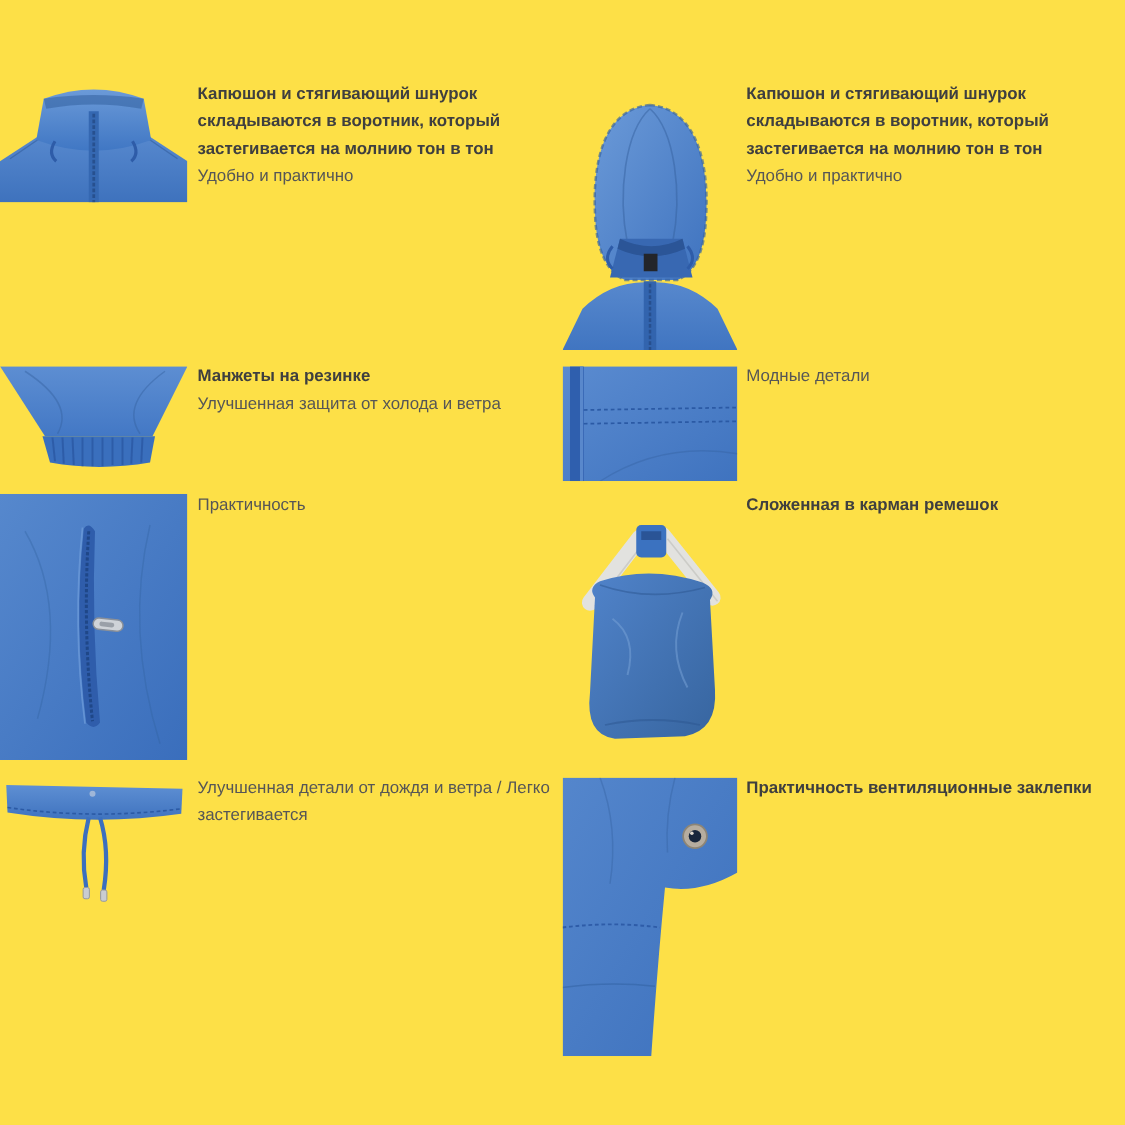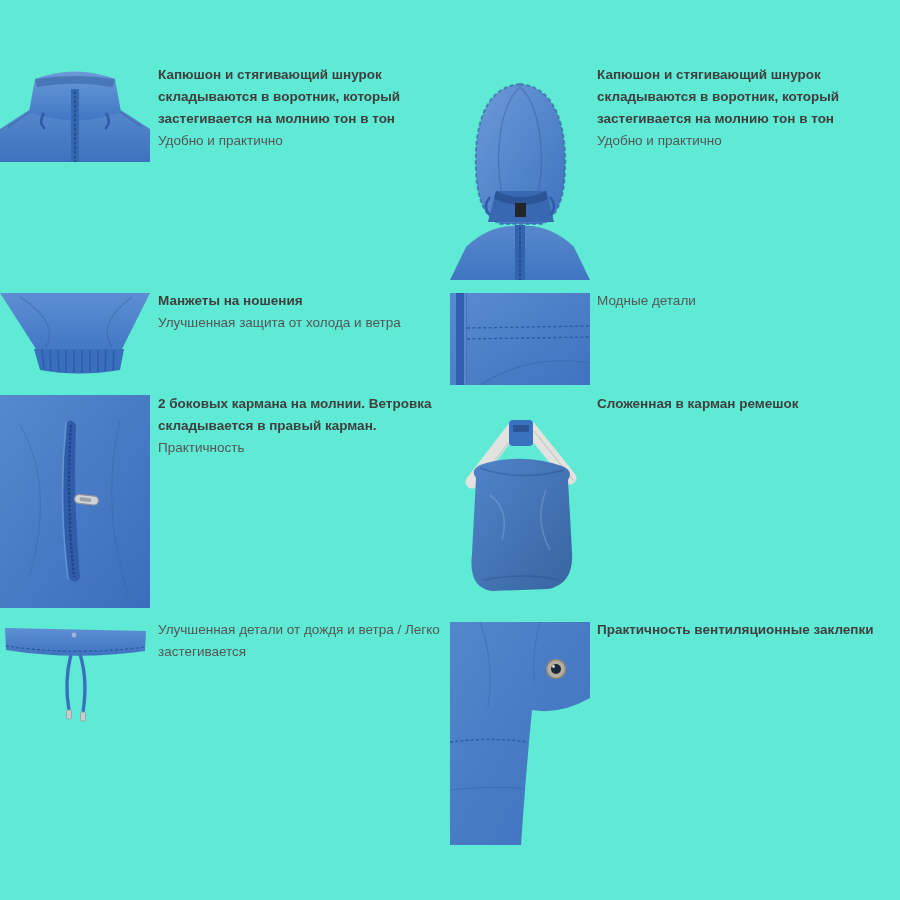--- a/index.html
+++ b/index.html
@@ -1,20 +1,20 @@
 <!DOCTYPE html>
 <html><head>
 <meta charset="utf-8">
 <style>
   * { margin:0; padding:0; box-sizing:border-box; }
   html,body { background:#ffffff; }
   body { font-family:"Liberation Sans", sans-serif; }
   .page {
     position:relative; width:900px; height:900px; margin:0 auto;
-    background:#5eead4; overflow:hidden;
+    background:#fde047; overflow:hidden;
   }
   .cell-img { position:absolute; overflow:hidden; }
   .cell-img svg { display:block; width:100%; height:100%; }
   .cell-txt { position:absolute; font-size:13.5px; line-height:22px; }
   .feat-title { font-weight:bold; color:#3f3f3f; }
   .feat-desc  { font-weight:normal; color:#565656; }
 
   
   .c1i { left:0;     width:150px; }
   .c1t { left:158px; width:306px; }
@@ -114,21 +114,21 @@
         <line x1="74" y1="57" x2="74" y2="80"></line>
           <line x1="82" y1="57" x2="82" y2="80"></line>
         <line x1="90" y1="57" x2="90" y2="79"></line>
           <line x1="98" y1="57" x2="98" y2="79"></line>
         <line x1="106" y1="57" x2="105" y2="78"></line>
           <line x1="114" y1="57" x2="113" y2="77"></line>
       </g>
     </svg>
   </div>
   <div class="cell-txt c1t r2t">
-    <div class="feat-title">Манжеты на ношения</div>
+    <div class="feat-title">Манжеты на резинке</div>
     <div class="feat-desc">Улучшенная защита от холода и ветра</div>
   </div>
 
   <div class="cell-img c2i r2i-r" aria-label="chest-flap-stitching-photo">
     <svg viewBox="0 0 140 92" preserveAspectRatio="none">
       <defs>
         <linearGradient id="gFlap" x1="0" y1="0" x2="1" y2="1">
           <stop offset="0" stop-color="#5a8bd0"></stop>
             <stop offset="1" stop-color="#3f73bf"></stop>
         </linearGradient>
@@ -158,21 +158,20 @@
       <path d="M67,28 Q59,105 69,183 Q75,190 80,183 Q73,105 76,30 Q71,22 67,28 Z" fill="#2f5dab"></path>
       <path d="M71,30 Q66,105 74,182" stroke="#1f4788" stroke-width="2.4" fill="none" stroke-dasharray="2.6,1.6"></path>
       <path d="M66,27 Q58,105 68,184" stroke="#6b9ad8" stroke-width="1.4" fill="none" opacity="0.8"></path>
       <g transform="translate(75,99) rotate(6)">
         <rect x="0" y="0" width="24" height="9" rx="4.5" fill="#cfd3d8" stroke="#8a9099" stroke-width="1.2"></rect>
         <rect x="5" y="2.6" width="12" height="3.8" rx="1.9" fill="#9aa0a8"></rect>
       </g>
     </svg>
   </div>
   <div class="cell-txt c1t r3t">
-    <div class="feat-title">2 боковых кармана на молнии. Ветровка складывается в правый карман.</div>
     <div class="feat-desc">Практичность</div>
   </div>
 
   <div class="cell-img c2i r3i-r" aria-label="jacket-packed-in-pouch-with-strap-photo">
     <svg viewBox="0 0 140 197" preserveAspectRatio="none">
       <defs>
         <linearGradient id="gPouch" x1="0" y1="0" x2="1" y2="1">
           <stop offset="0" stop-color="#5083ca"></stop>
             <stop offset="1" stop-color="#37659f"></stop>
         </linearGradient>

